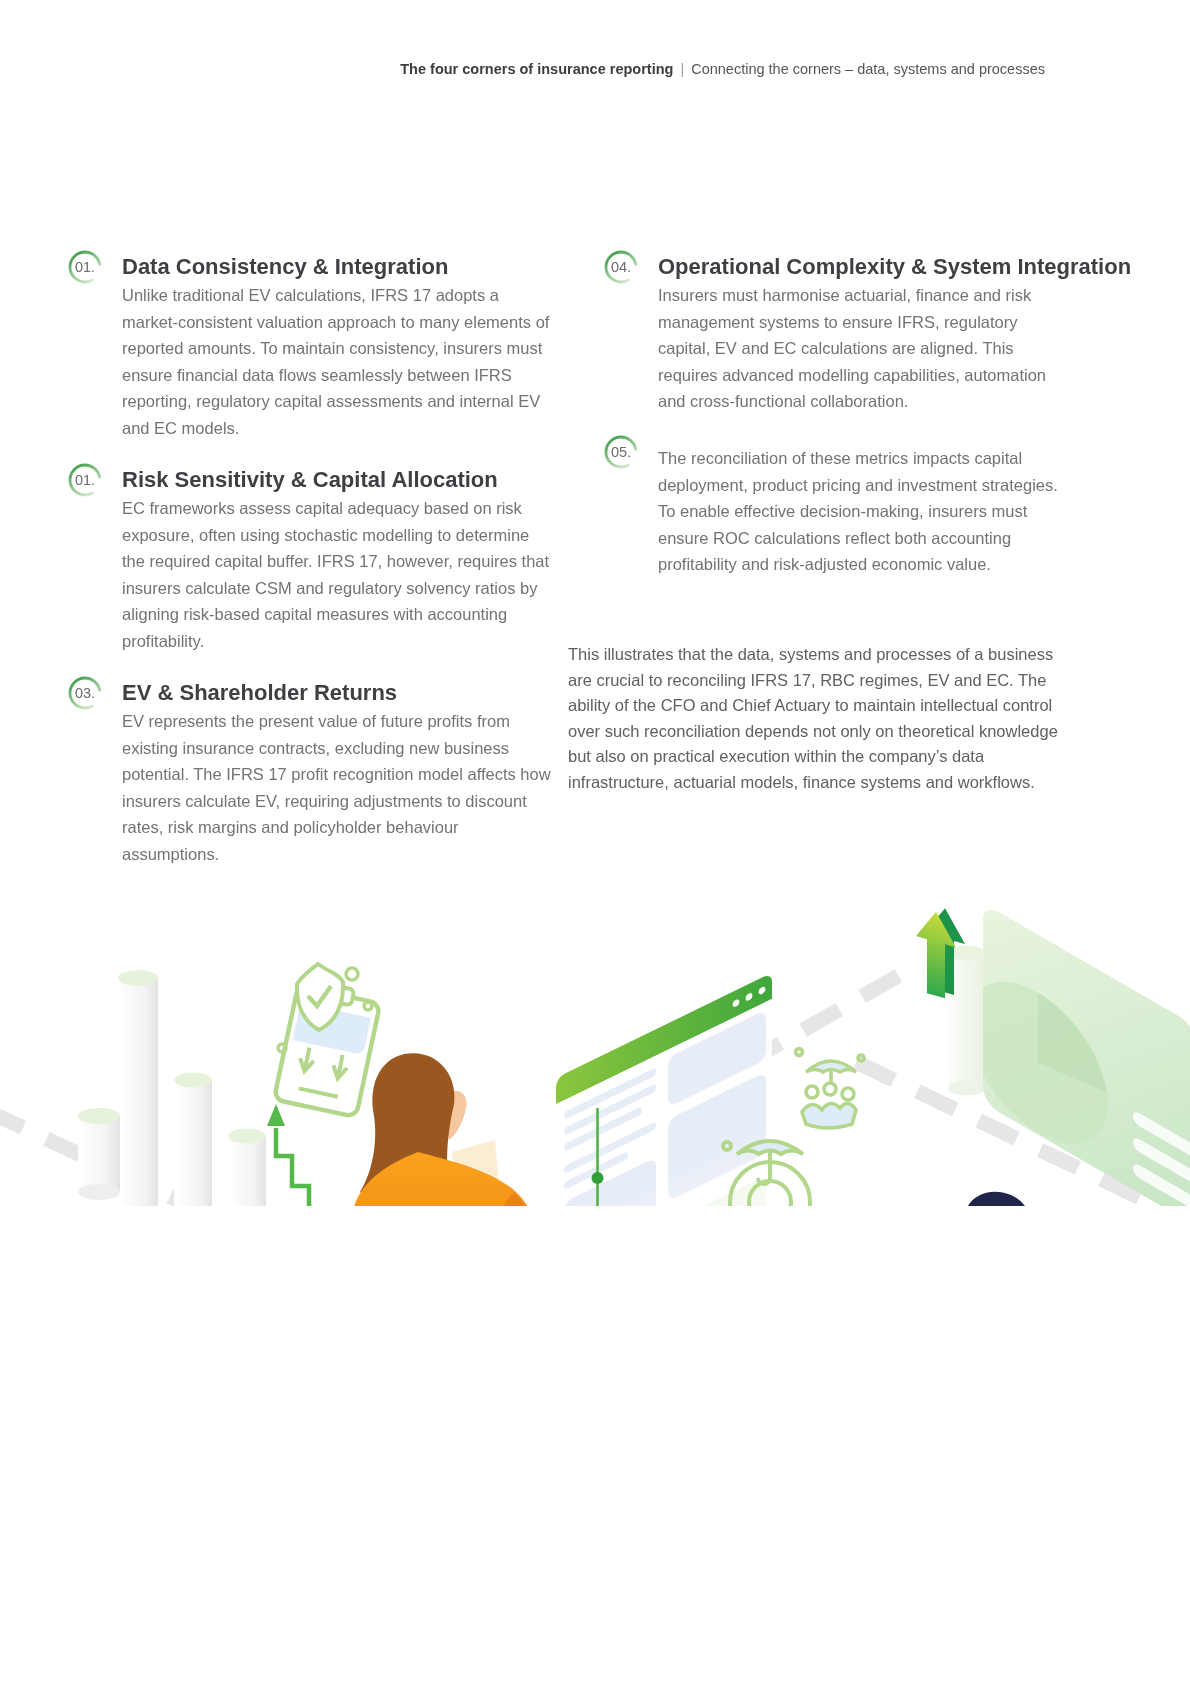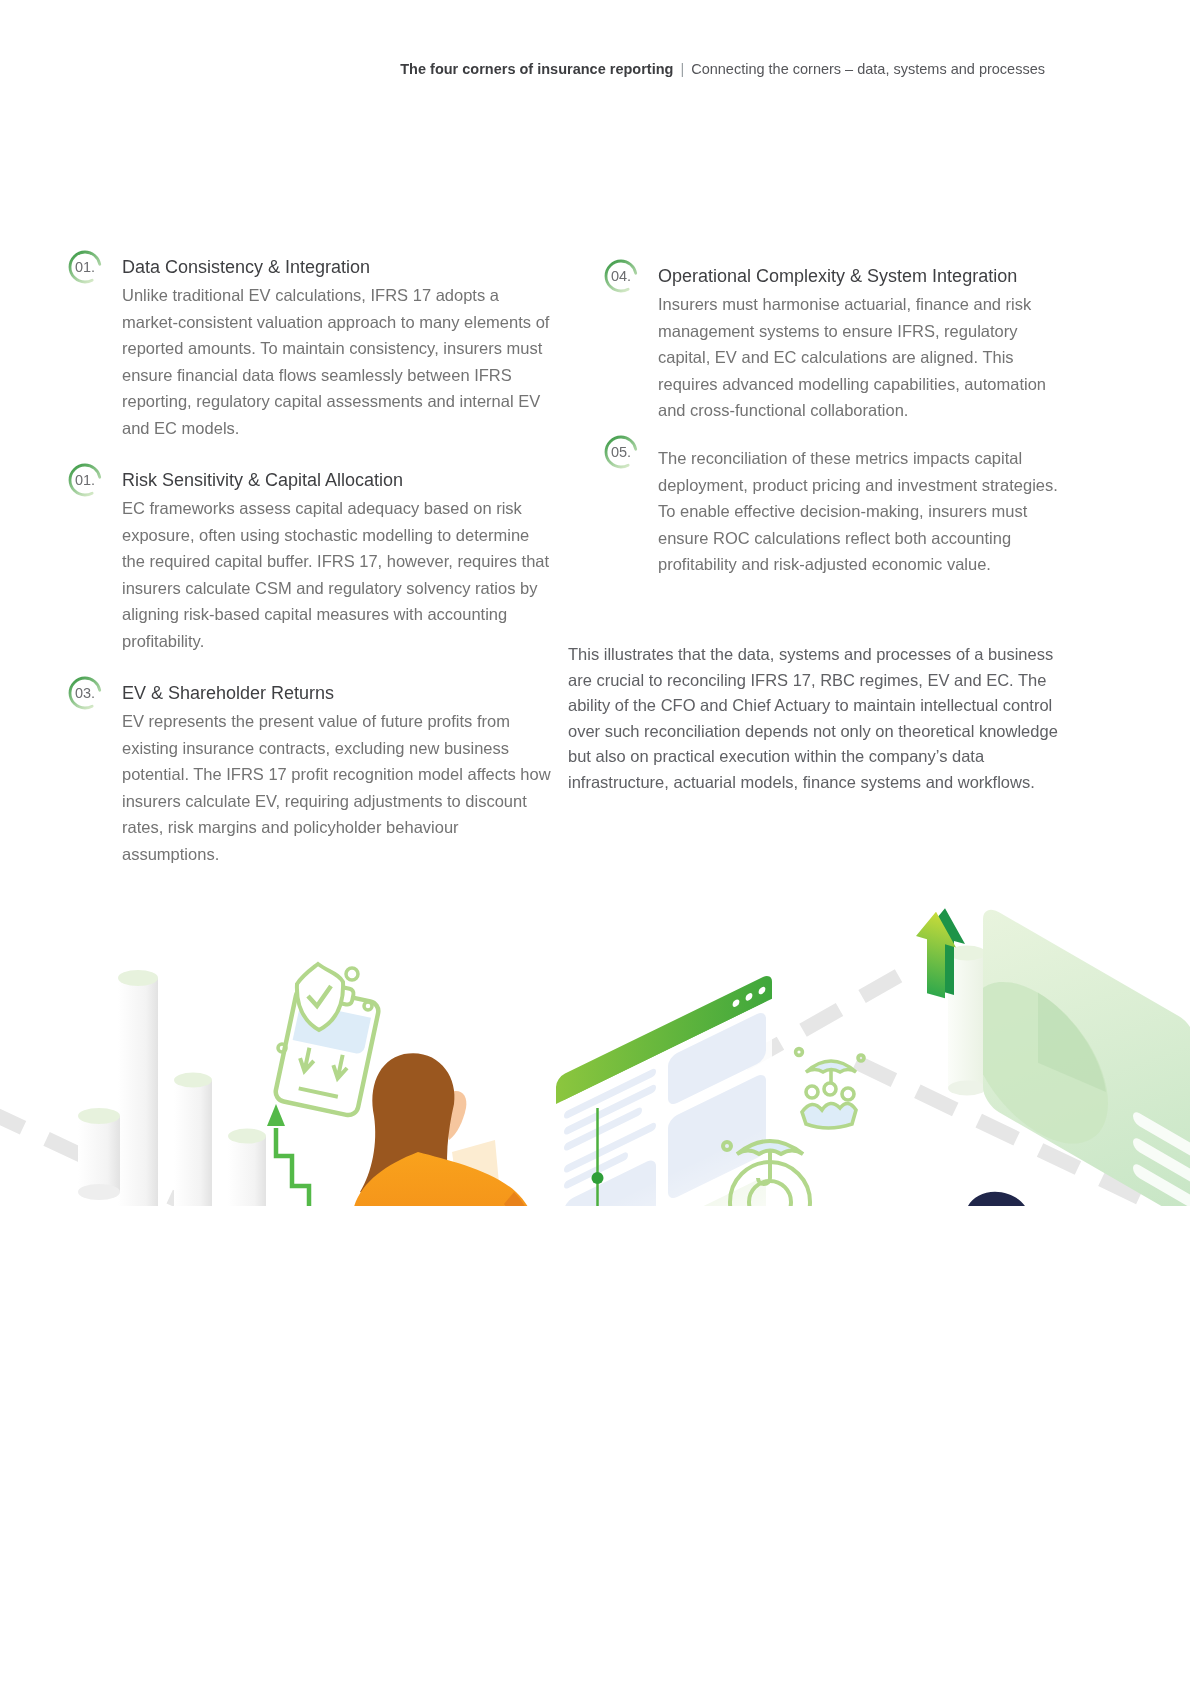--- a/index.html
+++ b/index.html
@@ -6,24 +6,24 @@
   .page{position:relative;width:1190px;height:1206px;background:#fff;overflow:hidden;
         font-family:"Liberation Sans",sans-serif;}
   .doc-header{position:absolute;top:61px;right:145px;font-size:14.5px;color:#55565a;white-space:nowrap;}
   .doc-header .h-bold{font-weight:bold;color:#3c3d40;}
   .h-sep{color:#9aa0a4;margin:0 7px;}
   .item{position:absolute;}
   .badge{position:absolute;left:0;top:-6px;width:34px;height:34px;}
   .badge svg{position:absolute;left:0;top:0;width:34px;height:34px;}
   .badge span{position:absolute;left:0;top:0;width:34px;height:34px;text-align:center;
               line-height:34px;font-size:14.5px;color:#6b6c6f;}
-  .item h3{margin:0 0 0 54px;font-size:18px;line-height:22px;color:#3e3f42;font-weight:normal;white-space:nowrap;}
+  .item h3{margin:0 0 0 54px;font-size:22px;line-height:22px;color:#3e3f42;font-weight:bold;white-space:nowrap;}
   .item p{margin: 4px 0 0 54px;font-size:16.5px;line-height:26.6px;color:#737373;}
   #s1{left:68px;top:256px;} #s2{left:68px;top:469px;} #s3{left:68px;top:682px;}
-  #s4{left:604px;top:265px;} #s5{left:604px;top:441px;}
+  #s4{left:604px;top:256px;} #s5{left:604px;top:441px;}
   #s1 p,#s2 p,#s3 p{width:432px;}
   #s4 p,#s5 p{width:414px;}
   .closing{position:absolute;left:568px;top:642px;width:496px;margin:0;
            font-size:16.5px;line-height:25.5px;color:#5f6064;}
   .illu{position:absolute;left:0;top:823px;width:1190px;height:860px;}
   .pagenum{position:absolute;left:1097px;top:1613px;width:40px;text-align:center;
            font-size:15px;color:#ffffff;z-index:5;}
 </style>
 </head>
 <body>

